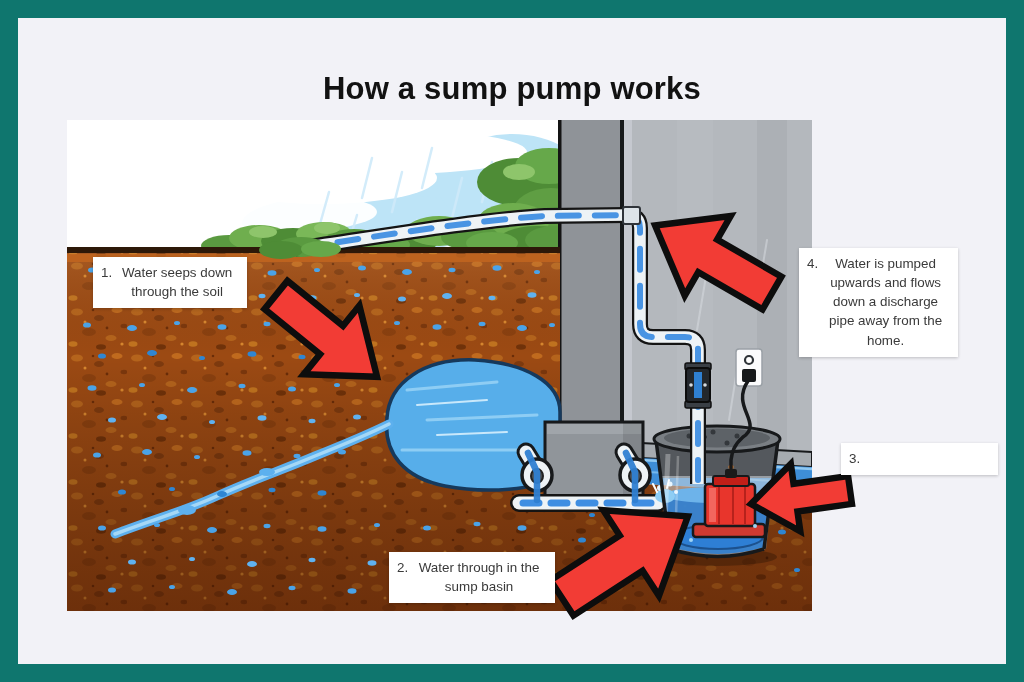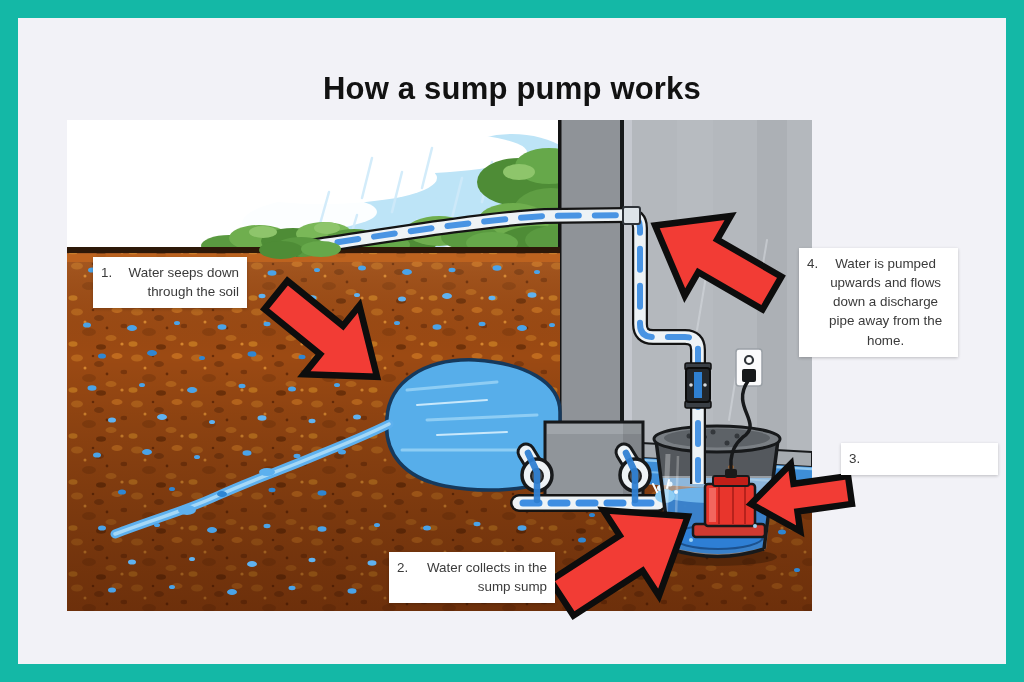--- a/index.html
+++ b/index.html
@@ -1,29 +1,29 @@
 <!DOCTYPE html>
 <html><head>
 <meta charset="utf-8">
 <style>
   html,body{margin:0;padding:0;background:#e8e8ee;}
-  .page{position:relative;width:1024px;height:682px;background:#14b8a6;overflow:hidden;
+  .page{position:relative;width:1024px;height:682px;background:#0f766e;overflow:hidden;
         font-family:"Liberation Sans",sans-serif;}
   .inner-bg{position:absolute;left:18px;top:18px;width:988px;height:646px;background:#f2f2f7;}
   .title{position:absolute;left:0;top:71px;width:1024px;text-align:center;
          font-size:31px;font-weight:700;color:#121212;letter-spacing:.2px;z-index:5;}
   .illustration{position:absolute;left:67px;top:120px;width:745px;height:491px;background:#ffffff;z-index:10;}
   .illustration svg{display:block;}
   .arrows{position:absolute;left:0;top:0;width:1024px;height:682px;z-index:20;pointer-events:none;}
   .step-label{position:absolute;background:#ffffff;box-shadow:0 1px 3px rgba(0,0,0,.22);
               padding:6px 8px 7px 8px;font-size:13.4px;line-height:1.43;color:#3a3a3a;
               display:flex;z-index:30;box-sizing:border-box;}
   .step-label .num{flex:0 0 auto;margin-right:3px;}
   .step-label .txt{flex:1 1 auto;text-align:center;}
-  .step-label.centered .txt{text-align:right;}
+  .step-label.centered .txt{text-align:center;}
   .l1{left:93px;top:257px;width:154px;}
   .l2{left:389px;top:552px;width:166px;}
   .l3{left:841px;top:443px;width:157px;}
   .l4{left:799px;top:248px;width:159px;}
 </style>
 </head>
 <body>
 
 <div class="page">
   <div class="inner-bg"></div>
@@ -369,21 +369,21 @@
     <use href="#arrowShape" transform="translate(850,490) rotate(172) scale(1.0)" fill="#f23c35" stroke="#0d0d0d" stroke-width="6.5"></use>
     <use href="#arrowShape" transform="translate(772,293) rotate(-150) scale(1.35)" fill="#f23c35" stroke="#0d0d0d" stroke-width="4.8"></use>
   </svg>
 
   <div class="step-label centered l1">
     <span class="num">1.</span>
     <span class="txt">Water seeps down through the soil</span>
   </div>
   <div class="step-label centered l2">
     <span class="num">2.</span>
-    <span class="txt">Water collects in the sump sump</span>
+    <span class="txt">Water through in the sump basin</span>
   </div>
   <div class="step-label l3">
     <span class="num">3.</span>
   </div>
   <div class="step-label l4">
     <span class="num">4.</span>
     <span class="txt">Water is pumped upwards and flows down a discharge pipe away from the home.</span>
   </div>
 </div>
 

